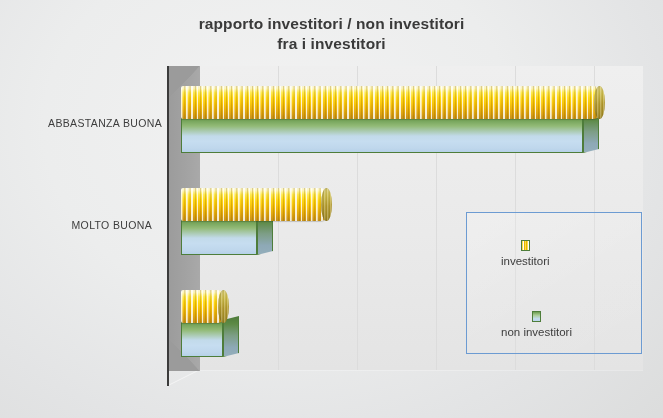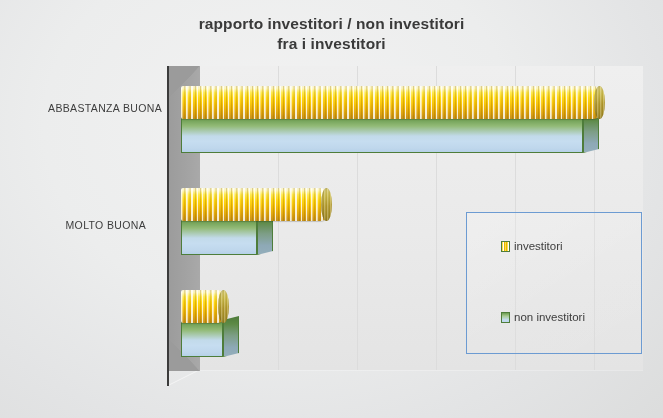--- a/index.html
+++ b/index.html
@@ -164,22 +164,22 @@
   <div class="title">
     <span>rapporto investitori / non investitori</span>
     <span class="l2">fra i investitori</span>
   </div>
 
   <svg class="floorline" viewBox="0 0 663 418" preserveAspectRatio="none" aria-hidden="true">
     <path d="M167,386 L199,370 L643,370" fill="none" stroke="#ffffff" stroke-opacity="0.55" stroke-width="1"></path>
     <path d="M199,370 L199,66" fill="none" stroke="#e2e2e2" stroke-opacity="0.9" stroke-width="1"></path>
   </svg>
 
-  <div class="catlabel" style="top:102px;width:120px;left:42px;">ABBASTANZA BUONA</div>
-  <div class="catlabel" style="top:219px;width:120px;left:26px;">MOLTO BUONA</div>
+  <div class="catlabel" style="top:117px;width:120px;left:42px;">ABBASTANZA BUONA</div>
+  <div class="catlabel" style="top:219px;width:120px;left:32px;">MOLTO BUONA</div>
 
   <div class="plot">
 
     <div class="grid">
       <div class="wallpanel" style="left:0px;width:444px;"></div>
       <div class="gl" style="left:0px;"></div>
       <div class="gl" style="left:79px;"></div>
       <div class="gl" style="left:158px;"></div>
       <div class="gl" style="left:237px;"></div>
       <div class="gl" style="left:316px;"></div>
@@ -228,23 +228,23 @@
       </div>
       <div class="cyl" style="left:14px;top:20px;width:47px;height:33px;">
         <div class="cyl-cap"></div>
         <div class="cyl-capstripes"></div>
       </div>
     </div>
 
   </div>
 
   <div class="legend">
-    <div class="legend-item" style="top:27px;">
+    <div class="legend-item" style="top:27px;flex-direction:column;">
       <span class="sw sw-inv"></span>
       <span class="lbl">investitori</span>
     </div>
-    <div class="legend-item" style="top:98px;">
+    <div class="legend-item" style="top:98px;flex-direction:column;">
       <span class="sw sw-non"></span>
       <span class="lbl">non investitori</span>
     </div>
   </div>
 
 </div>
 
 </body></html>

